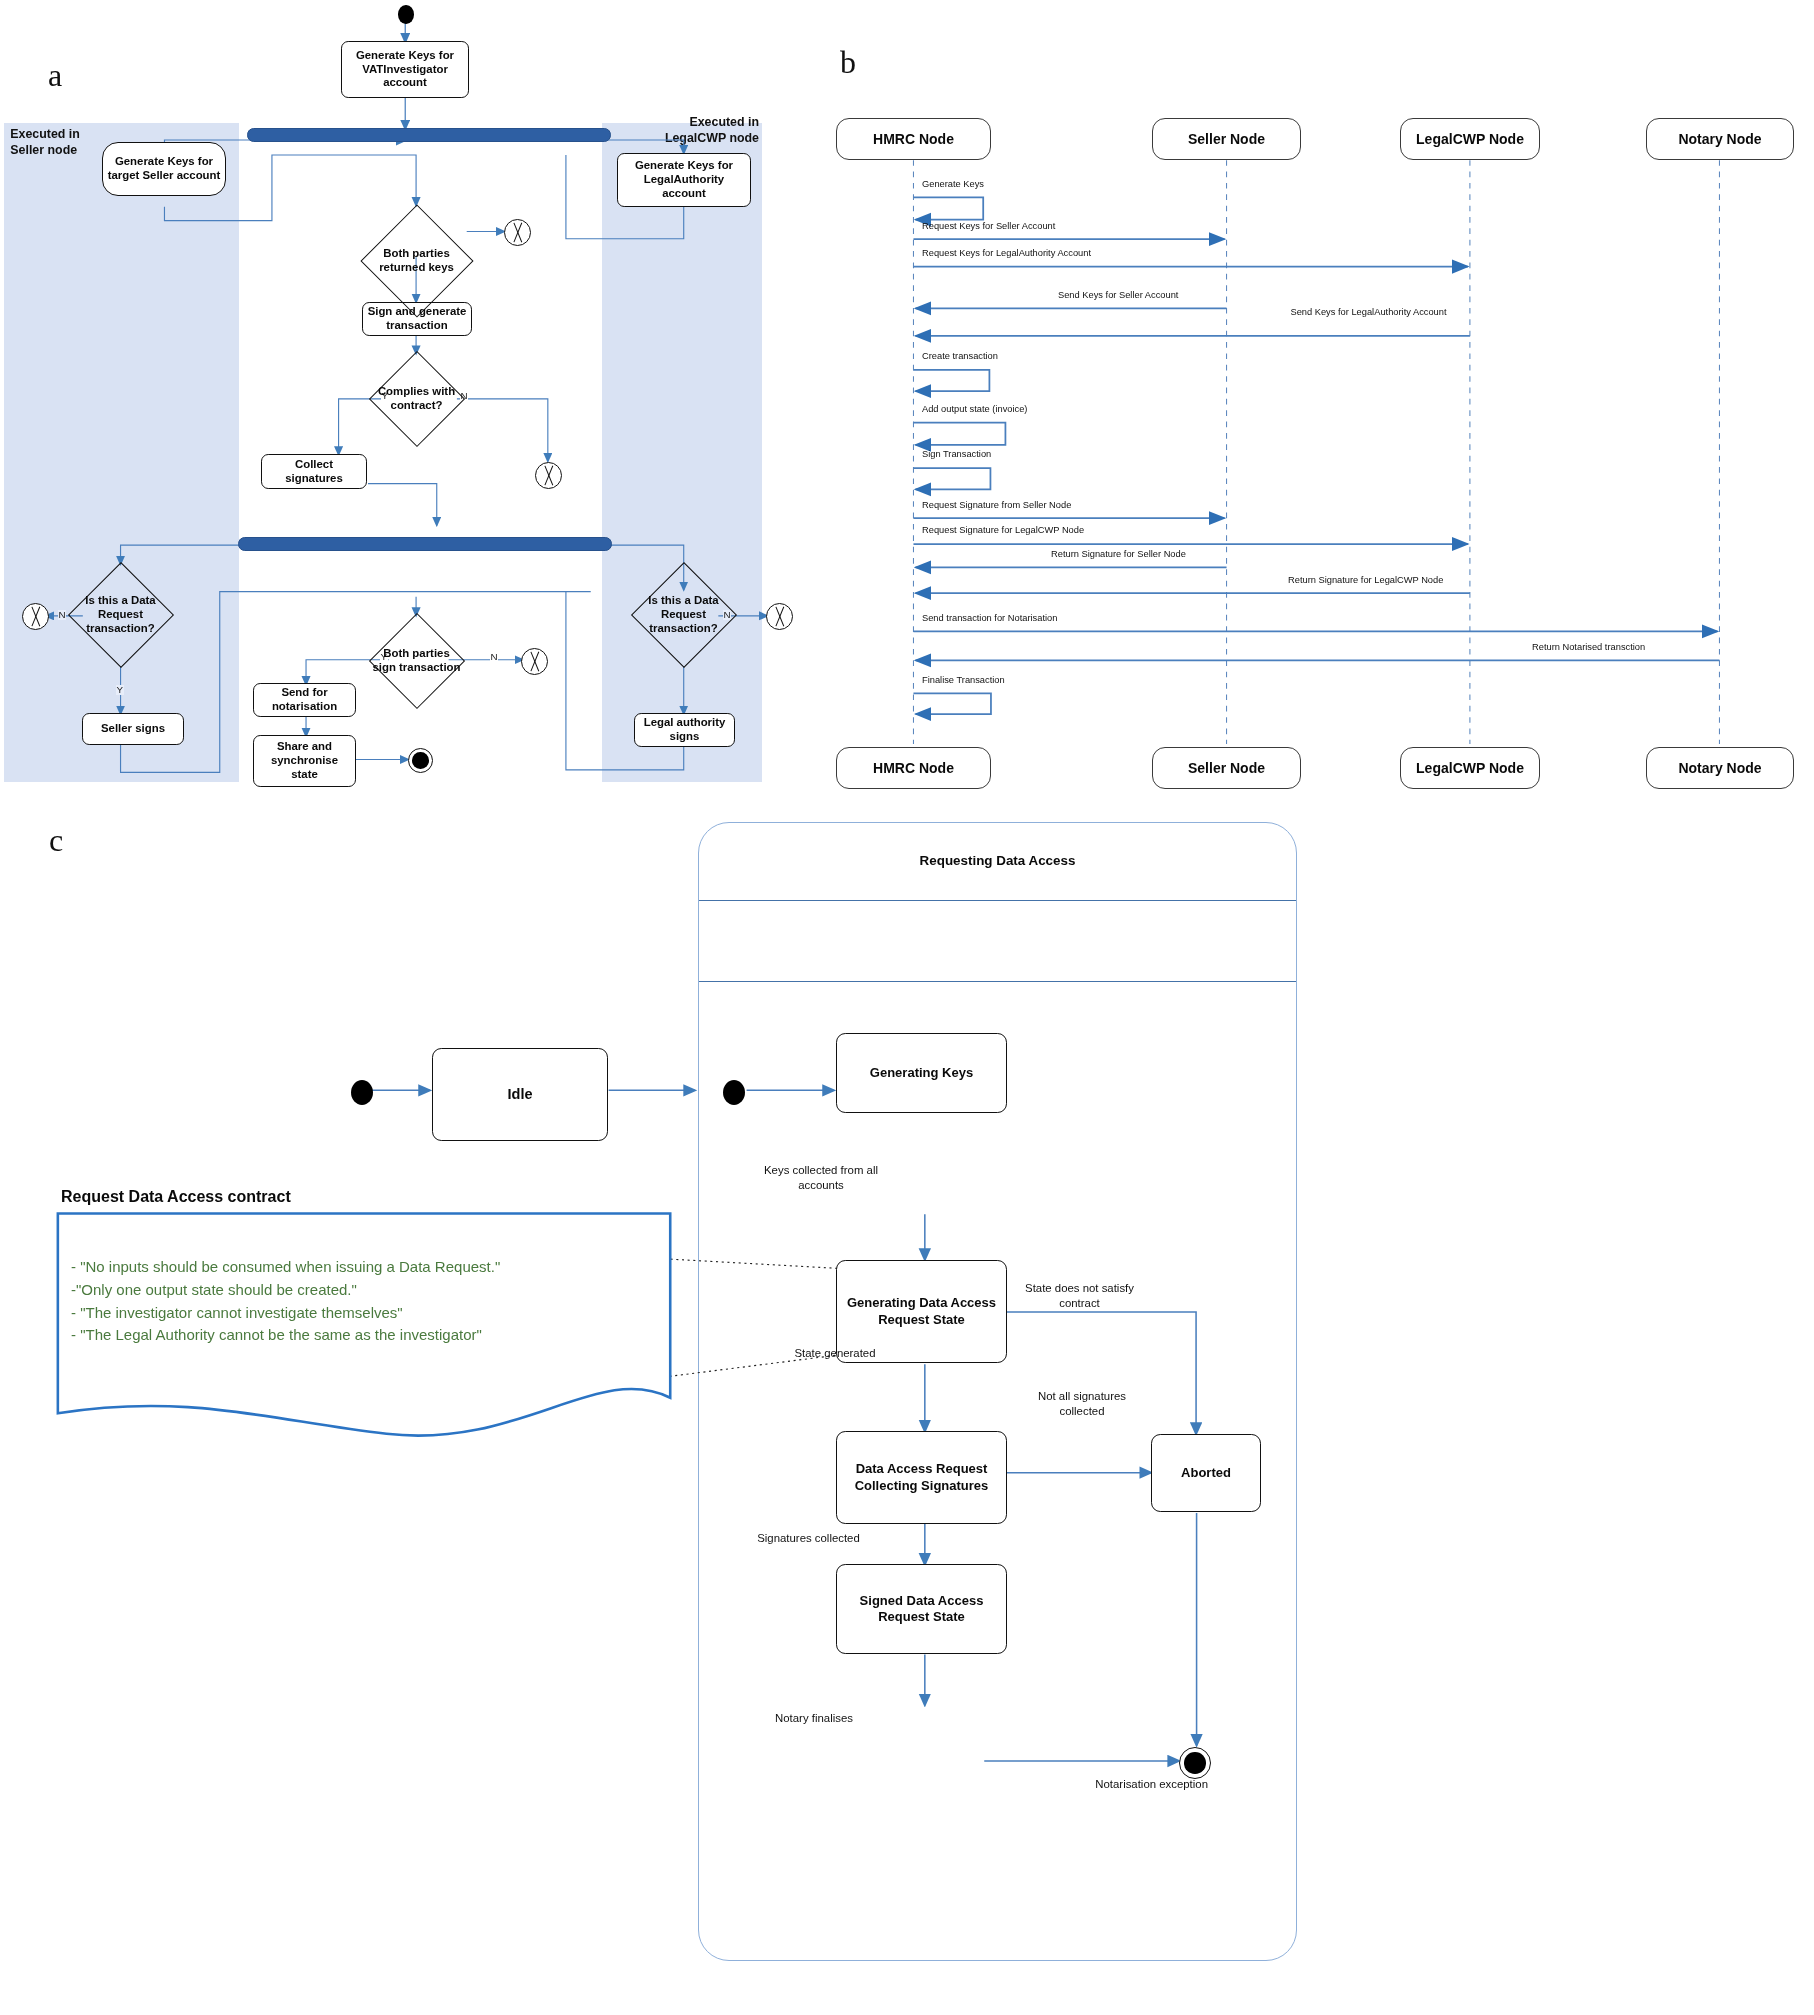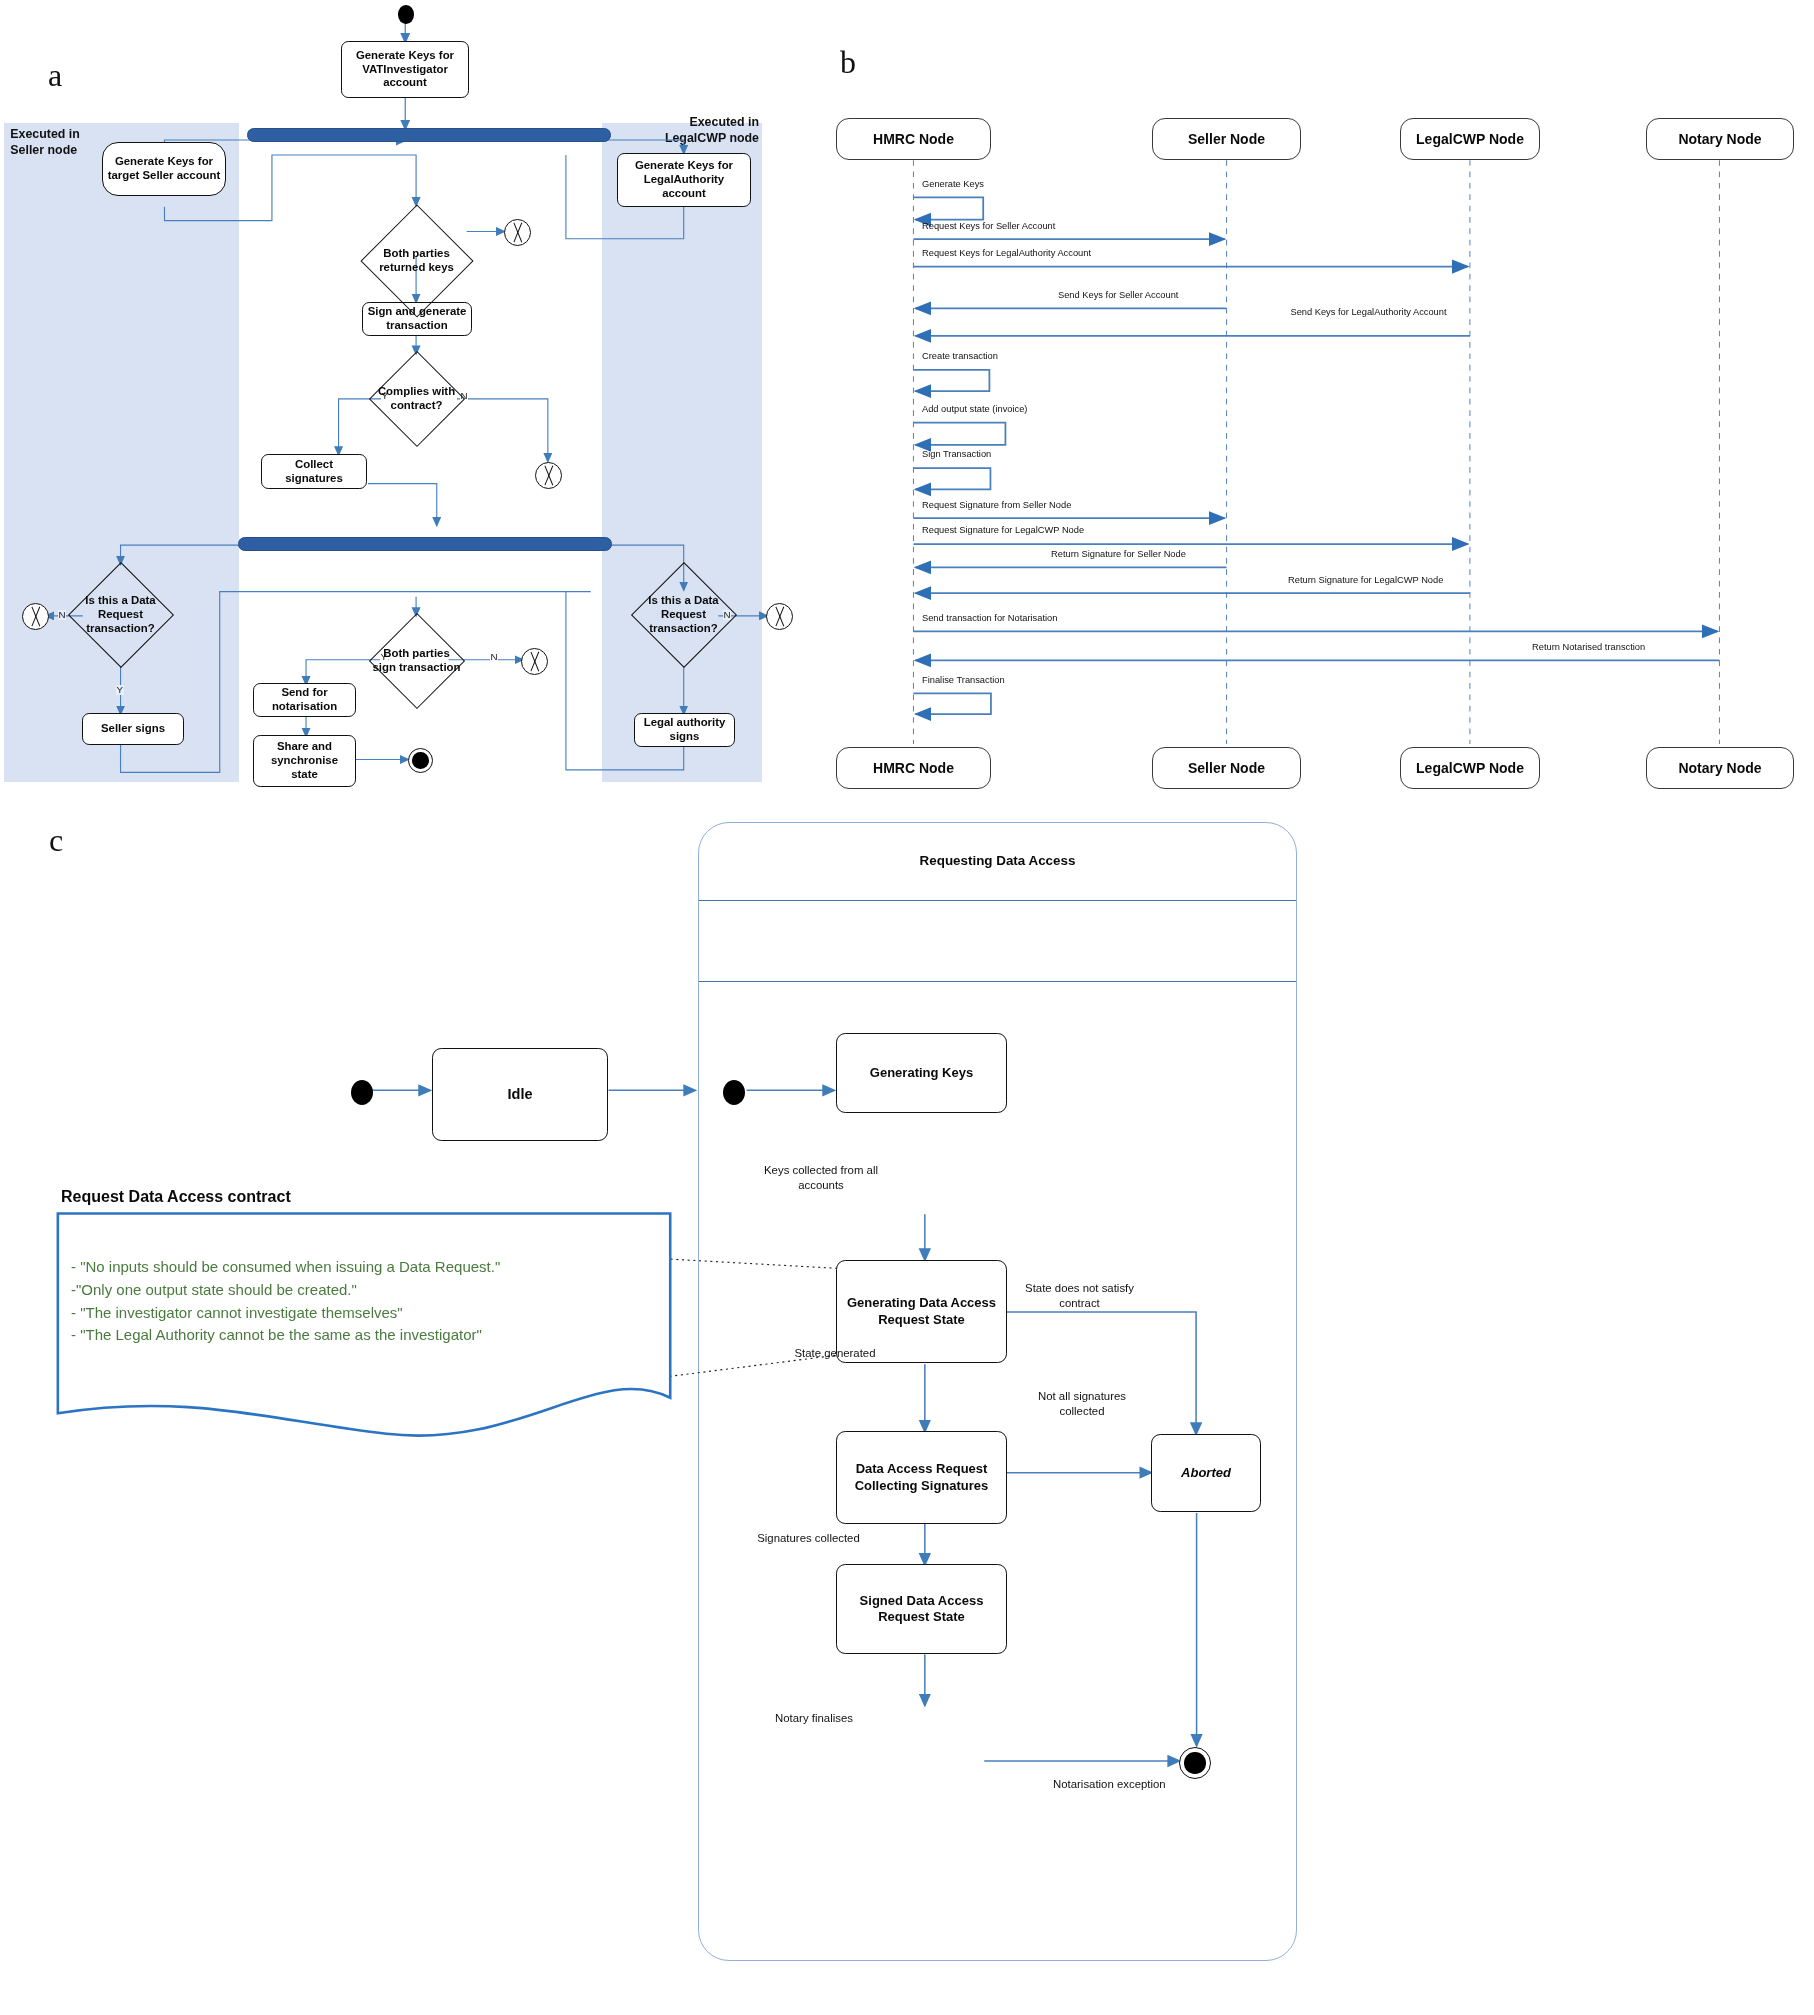--- a/index.html
+++ b/index.html
@@ -330,30 +330,30 @@
   <div class="cstate" style="left:836px;top:1260px;width:171px;height:103px;">Generating Data Access Request  State</div>
 
   <div class="clabel" style="left:1020px;top:1281px;width:119px;">State does not satisfy contract</div>
 
   <div class="clabel" style="left:765px;top:1346px;width:140px;">State generated</div>
 
   <div class="cstate" style="left:836px;top:1431px;width:171px;height:93px;">Data Access Request Collecting Signatures</div>
 
   <div class="clabel" style="left:1033px;top:1389px;width:98px;">Not all signatures collected</div>
 
-  <div class="cstate" style="left:1151px;top:1434px;width:110px;height:78px;font-style:italic;">Aborted</div>
+  <div class="cstate" style="left:1151px;top:1434px;width:110px;height:78px;">Aborted</div>
 
   <div class="clabel" style="left:731px;top:1531px;width:155px;">Signatures collected</div>
 
   <div class="cstate" style="left:836px;top:1564px;width:171px;height:90px;">Signed Data Access Request State</div>
 
   <div class="clabel" style="left:747px;top:1711px;width:134px;">Notary finalises</div>
 
 
-  <div class="clabel" style="left:1037px;top:1777px;width:155px;text-align:left;padding-left:16px;">Notarisation exception</div>
+  <div class="clabel" style="left:1037px;top:1777px;width:155px;text-align:right;padding-left:16px;">Notarisation exception</div>
 
   <div class="finalnode" style="left:1179px;top:1747px;width:30px;height:30px;">
       <i></i>
     </div>
 
   <div class="note-title" style="left:61px;top:1188px;">Request Data Access contract</div>
   <svg class="note-shape" style="left:56px;top:1212px;" width="630" height="227" viewBox="0 0 1220 440">
     <path d="M3,3 L1190,3 L1190,360 C1050,290 900,460 640,430 C420,405 260,350 3,390 Z" fill="#fff" stroke="#2b74c4" stroke-width="5"></path>
   </svg>
   <div class="note-body" style="left:71px;top:1256px;width:605px;">

